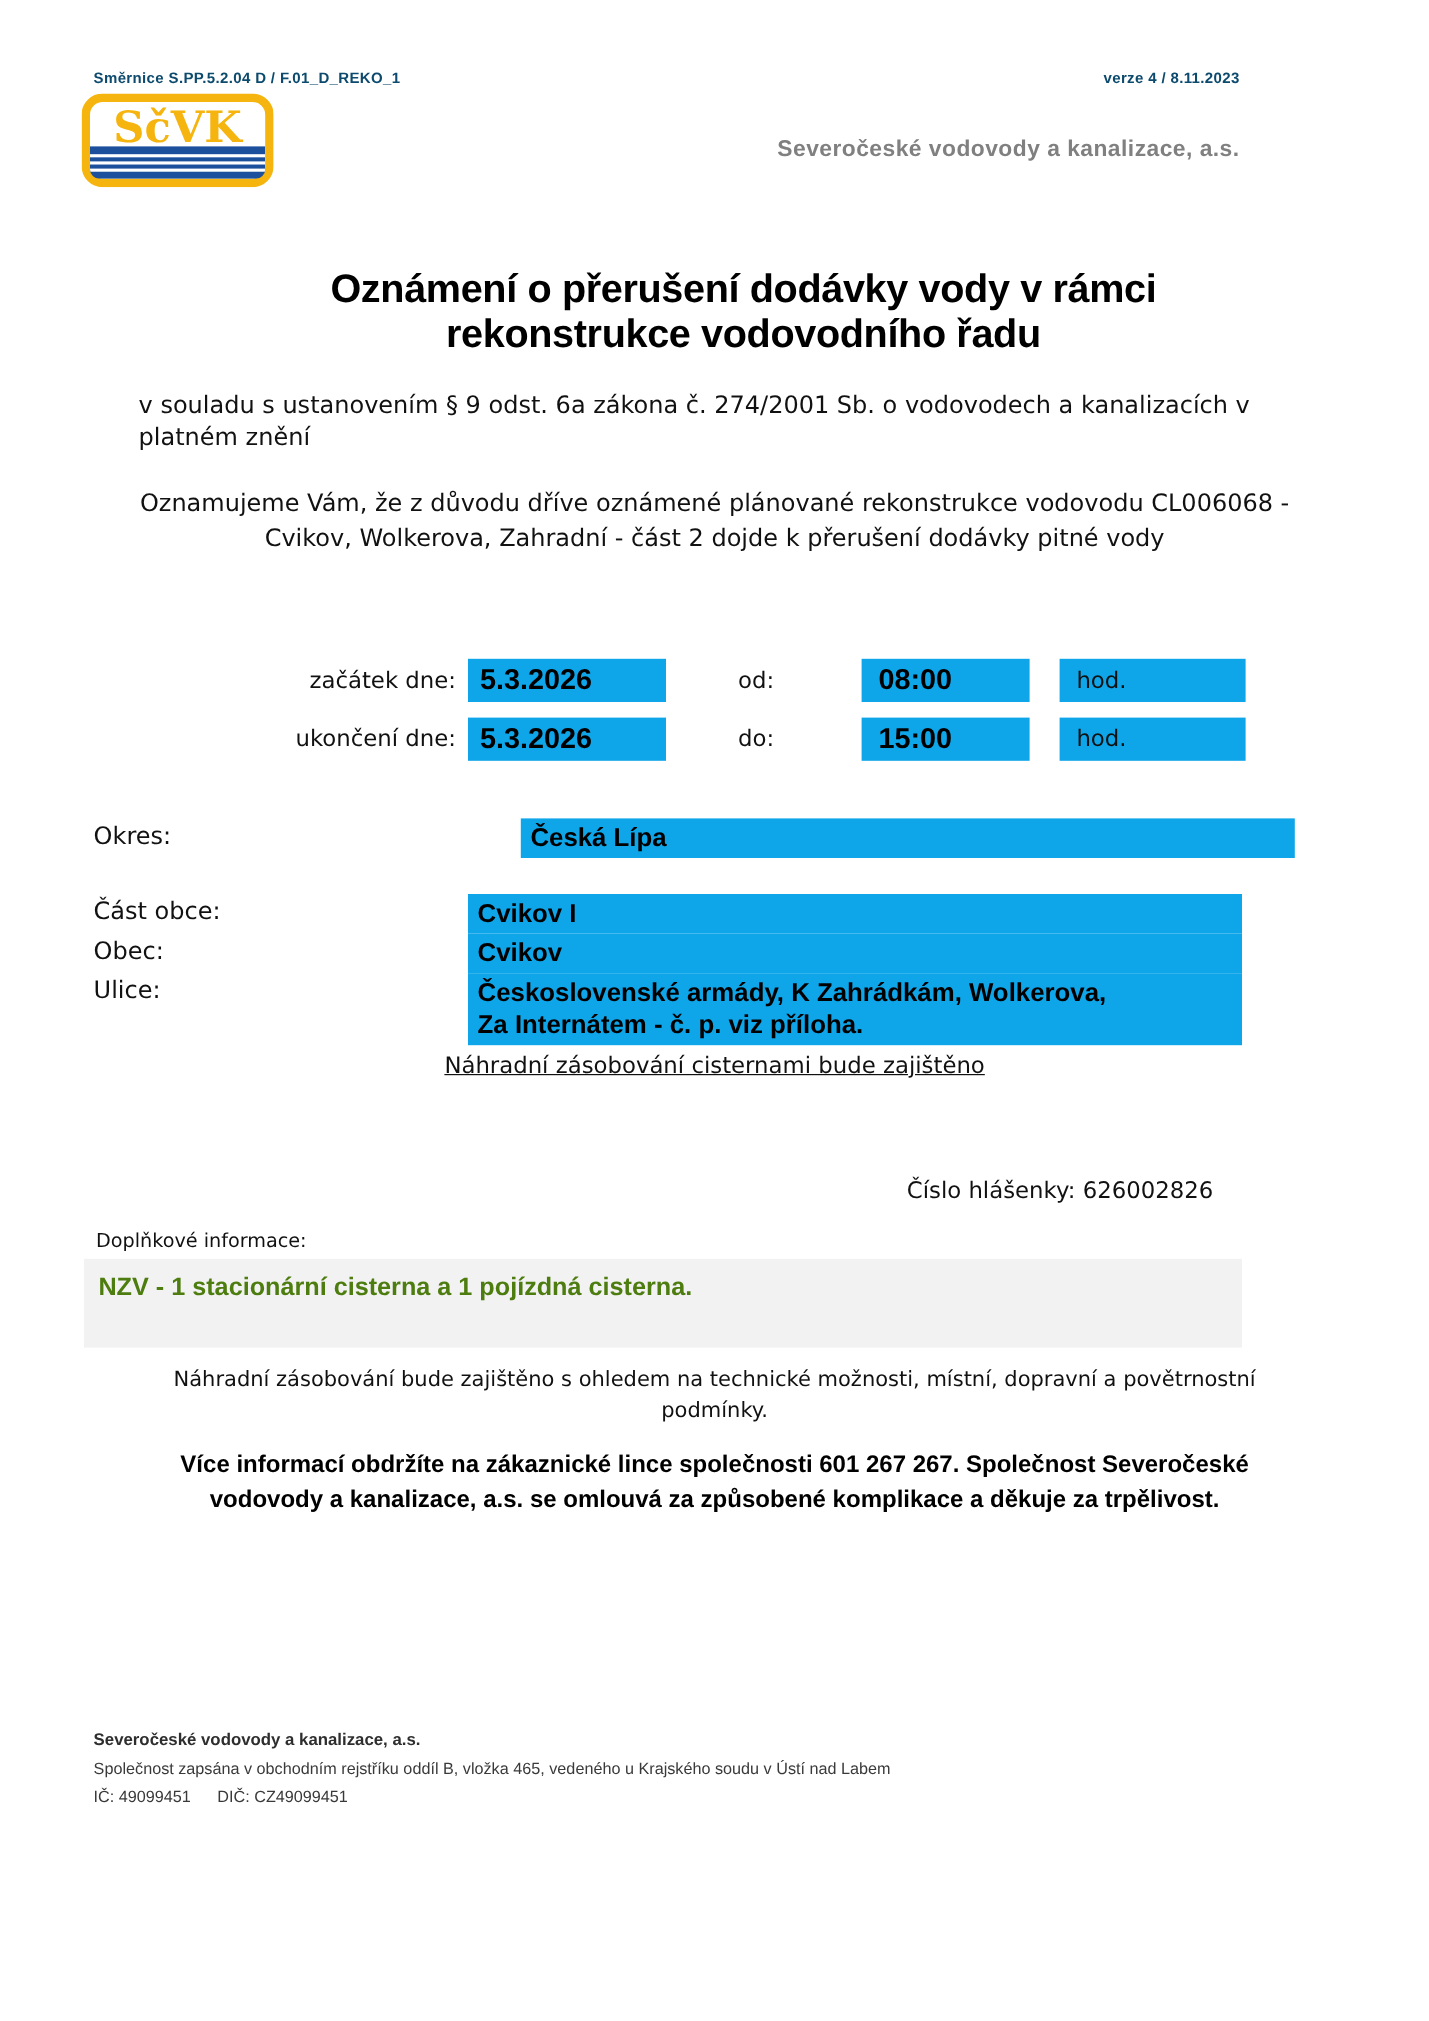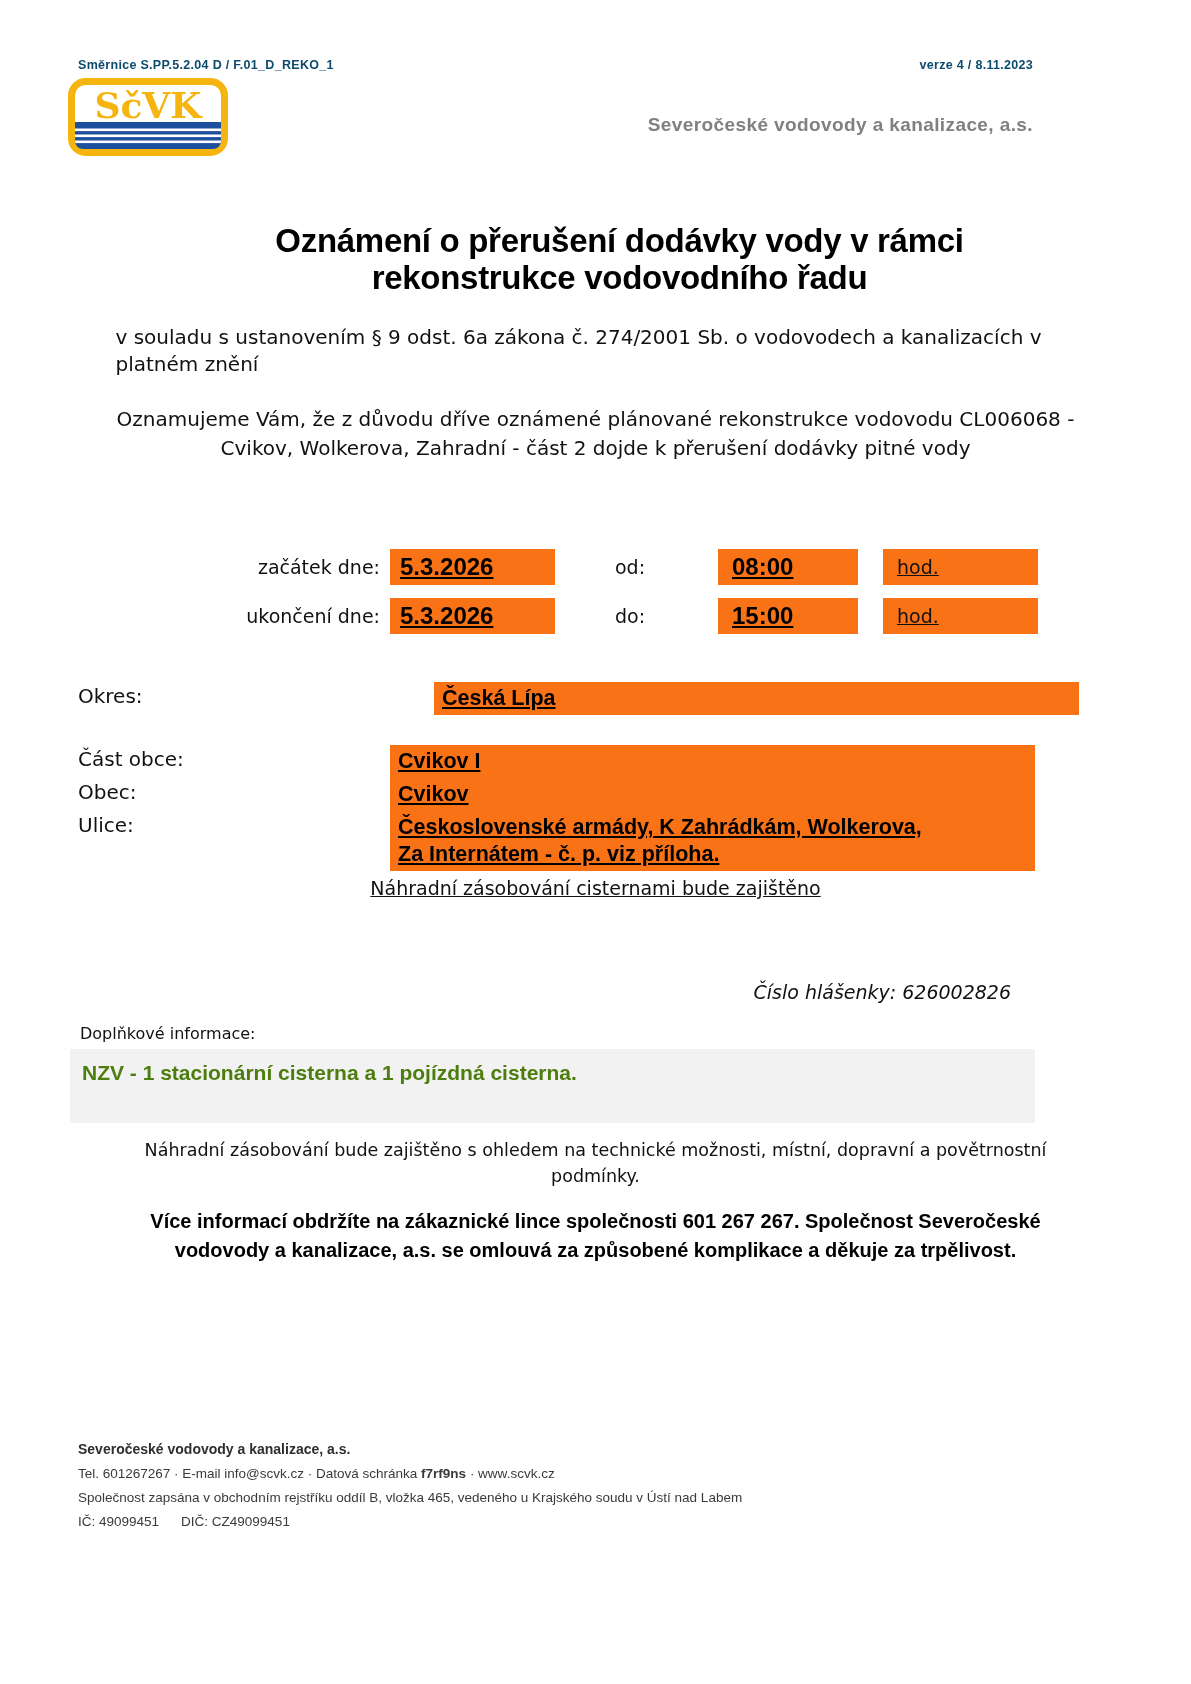--- a/index.html
+++ b/index.html
@@ -41,21 +41,21 @@
   .announce {
     margin:27px auto 0; max-width:960px; text-align:center;
     font-size:20px; line-height:29px; color:#111;
   }
 
   
   .sched-row { display:flex; align-items:center; margin-left:78px; }
   .sched-row.first { margin-top:86px; }
   .sched-row.second { margin-top:13px; }
   .sched-label { width:312px; text-align:right; padding-right:10px; font-size:19px; color:#111; }
-  .box { background:#f97316;text-decoration:underline; }
+  .box { background:#0ea5e9; }
   .sched-value {
     width:165px; padding:4px 0 4px 10px;
     font-family:"Liberation Sans", sans-serif; font-weight:bold; font-size:24px; color:#000;
   }
   .sched-mid { width:45px; margin-left:60px; font-size:19px; color:#111; }
   .sched-time {
     width:140px; margin-left:58px; padding:4px 0 4px 14px;
     font-family:"Liberation Sans", sans-serif; font-weight:bold; font-size:24px; color:#000;
   }
   .sched-hod { width:155px; margin-left:25px; padding:7px 0 7px 14px; font-size:19px; color:#111; }
@@ -69,21 +69,21 @@
     width:645px; padding:3px 8px 3px 8px; min-height:29px;
     font-family:"Liberation Sans", sans-serif; font-weight:bold; font-size:21.5px; line-height:27px; color:#000;
   }
   .loc-value span { display:block; }
 
   .underline-note {
     margin-top:6px; text-align:center;
     font-size:19px; text-decoration:underline; color:#111;
   }
 
-  .report { margin:82px 180px 0 0; text-align:right; font-size:19px; color:#111;font-style:italic; }
+  .report { margin:82px 180px 0 0; text-align:right; font-size:19px; color:#111; }
   .report .rv { margin-left:6px; }
 
   .dopl-label { margin:21px 0 0 80px; font-size:16px; color:#111; }
   .info-box {
     margin:6px 0 0 70px; width:965px; height:74px; padding:12px 12px 0;
     background:#f2f2f2;
     font-family:"Liberation Sans", sans-serif; font-weight:bold; font-size:21px; color:#4d7c0f;
   }
 
   .conditions {
@@ -196,22 +196,19 @@
   <div class="dopl-label">Doplňkové informace:</div>
 
   <div class="info-box">NZV - 1 stacionární cisterna a 1 pojízdná cisterna.</div>
 
   <p class="conditions">Náhradní zásobování bude zajištěno s ohledem na technické možnosti, místní, dopravní a povětrnostní podmínky.</p>
 
   <p class="contact">Více informací obdržíte na zákaznické lince společnosti 601 267 267. Společnost Severočeské vodovody a kanalizace, a.s. se omlouvá za způsobené komplikace a děkuje za trpělivost.</p>
 
   <div class="footer">
     <div class="f-company">Severočeské vodovody a kanalizace, a.s.</div>
-    <div class="f-contact">
-      <span>Tel. 601267267 · E-mail info@scvk.cz · Datová schránka </span><span class="f-bold">f7rf9ns</span><span> · www.scvk.cz</span>
-    </div>
     <div class="f-reg">Společnost zapsána v obchodním rejstříku oddíl B, vložka 465, vedeného u Krajského soudu v Ústí nad Labem</div>
     <div class="f-ids">
       <span class="ic">IČ: 49099451</span><span>DIČ: CZ49099451</span>
     </div>
   </div>
 
 </div>
 
 </body></html>

